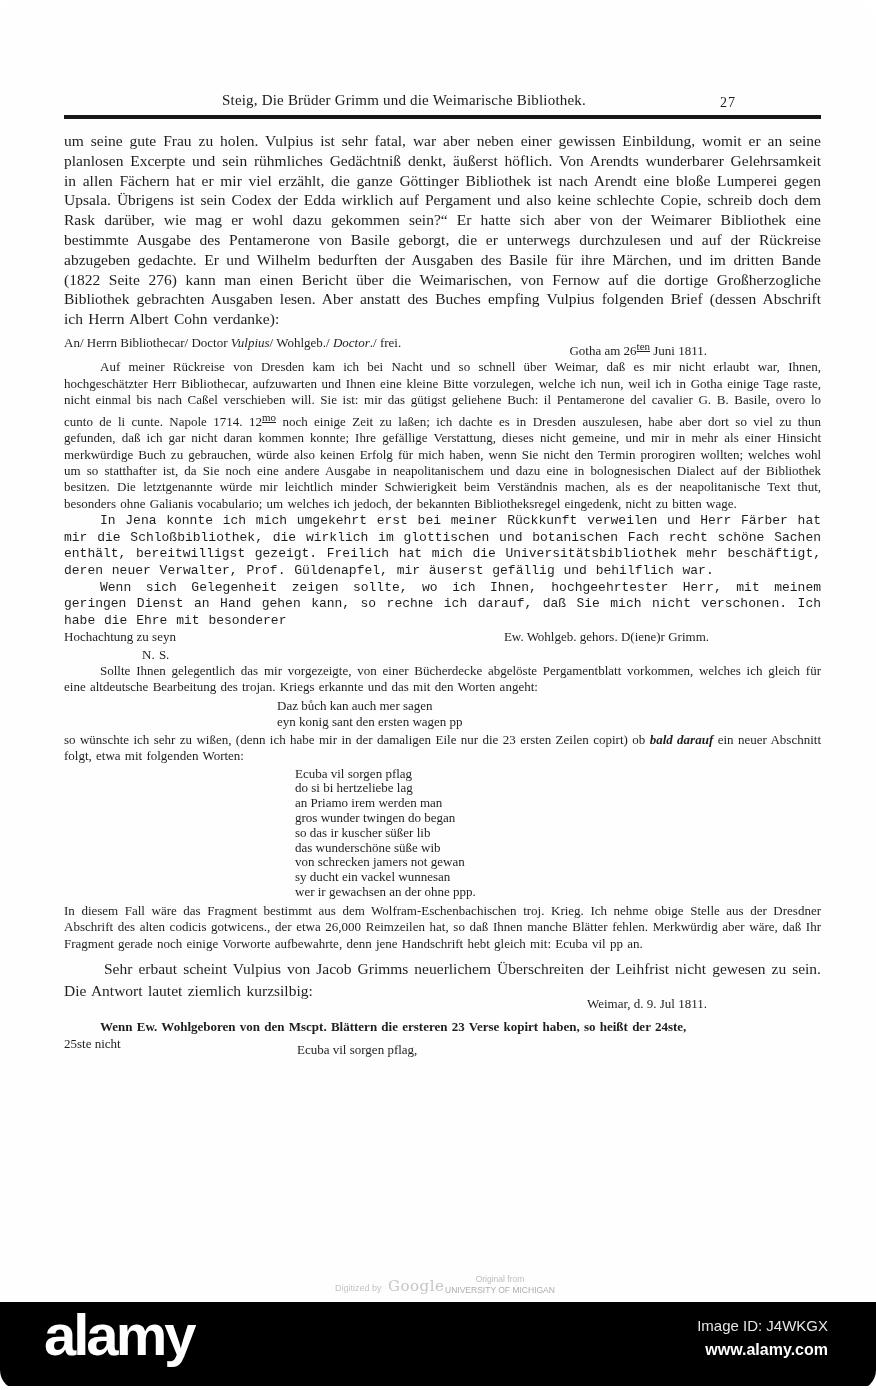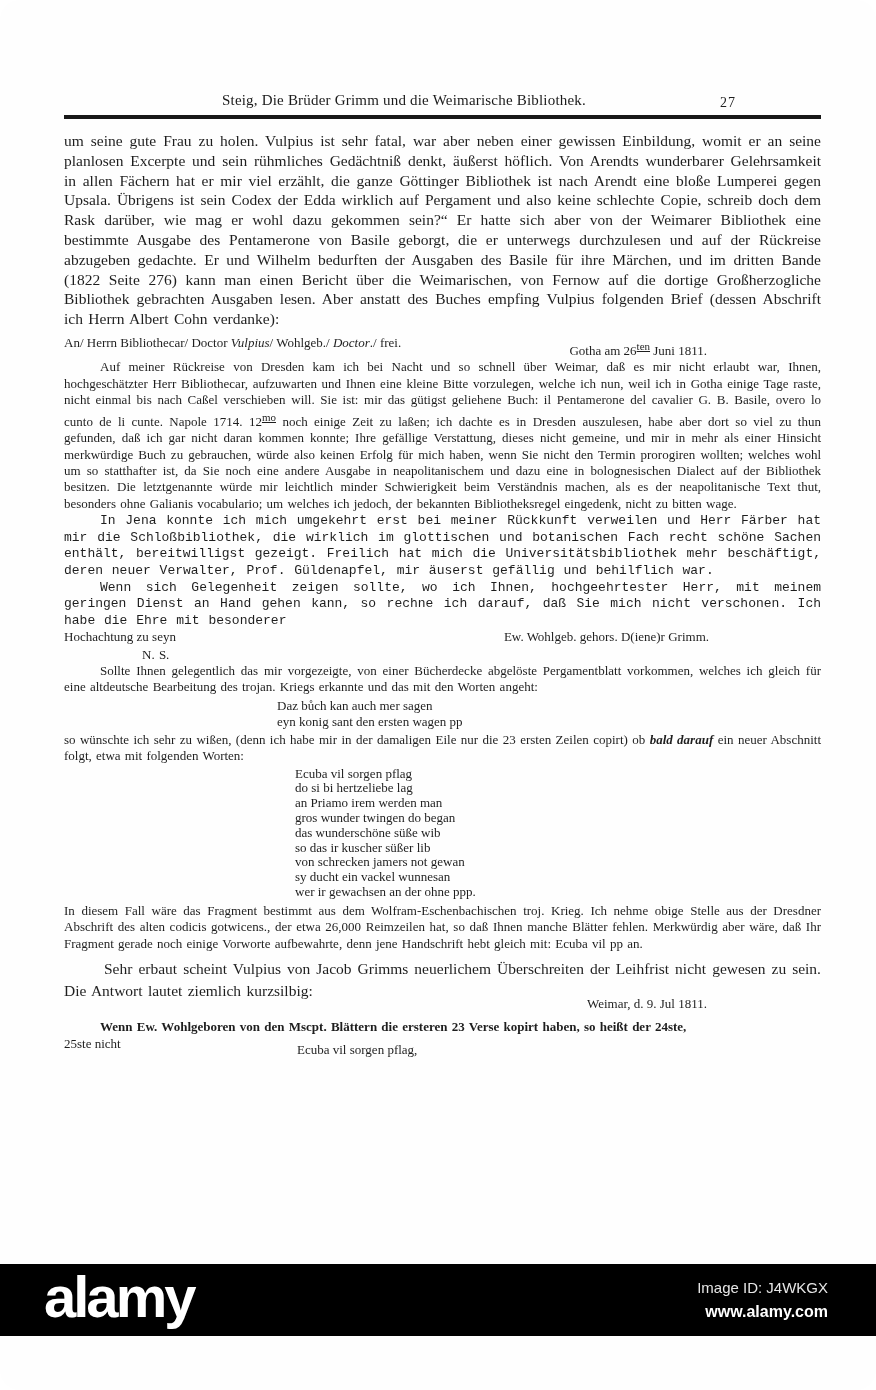--- a/index.html
+++ b/index.html
@@ -43,21 +43,21 @@
   .quote-row .quote { position:absolute; left:233px; top:6px; white-space:nowrap;text-align:right; }
   
   .footer-digitized { position:absolute; left:335px; top:1277px; color:#c3c3c3;
     font-family:"Liberation Sans", sans-serif; font-size:9px; }
   .footer-digitized .goog { font-family:"DejaVu Serif", serif; font-size:15px;
     color:#c6c6c6; margin-left:4px; letter-spacing:0.5px; }
   .footer-orig { position:absolute; left:440px; top:1274px; width:120px; text-align:center;
     font-family:"Liberation Sans", sans-serif; font-size:8.5px; color:#bdbdbd; }
   .footer-orig .inst { margin-top:1px; color:#adadad; }
   
-  .alamy-bar { position:absolute; left:0; top:1264px; width:876px; height:72px; background:#000; }
+  .alamy-bar { position:absolute; left:0; top:1302px; width:876px; height:84px; background:#000; }
   .alamy-logo { position:absolute; left:44px; top:4px; color:#fff;
     font-family:"Liberation Sans", sans-serif; font-weight:bold; font-size:58px;
     letter-spacing:-3px; line-height:1; }
   .alamy-meta { position:absolute; right:48px; top:15px; text-align:right;
     font-family:"Liberation Sans", sans-serif; color:#fff; }
   .alamy-meta .img-id { font-size:15px; color:#e6e6e6; }
   .alamy-meta .site { font-size:16px; font-weight:bold; margin-top:7px; }
 </style>
 </head>
 <body>
@@ -99,22 +99,22 @@
       <div>eyn konig sant den ersten wagen pp</div>
     </div>
 
     <p class="letter lp5"><span>so wünschte ich sehr zu wißen, (denn ich habe mir in der damaligen Eile nur die 23 ersten Zeilen copirt) ob </span><span class="boldit">bald darauf</span><span> ein neuer Abschnitt folgt, etwa mit folgenden Worten:</span></p>
 
     <div class="verse verse2">
       <div>Ecuba vil sorgen pflag</div>
       <div>do si bi hertzeliebe lag</div>
       <div>an Priamo irem werden man</div>
       <div>gros wunder twingen do began</div>
+      <div>so das ir kuscher süßer lib</div>
       <div>das wunderschöne süße wib</div>
-      <div>so das ir kuscher süßer lib</div>
       <div>von schrecken jamers not gewan</div>
       <div>sy ducht ein vackel wunnesan</div>
       <div>wer ir gewachsen an der ohne ppp.</div>
     </div>
 
     <p class="letter lp6">In diesem Fall wäre das Fragment bestimmt aus dem Wolfram-Eschenbachischen troj. Krieg.  Ich nehme obige Stelle aus der Dresdner Abschrift des alten codicis gotwicens., der etwa 26,000 Reimzeilen hat, so daß Ihnen manche Blätter fehlen.  Merkwürdig aber wäre, daß Ihr Fragment gerade noch einige Vorworte aufbewahrte, denn jene Handschrift hebt gleich mit: Ecuba vil pp an.</p>
 
     <p class="main2 indent2">Sehr erbaut scheint Vulpius von Jacob Grimms neuerlichem Überschreiten der Leihfrist nicht gewesen zu sein.  Die Antwort lautet ziemlich kurzsilbig:</p>
 
     <div class="dateline2">Weimar, d. 9. Jul 1811.</div>

